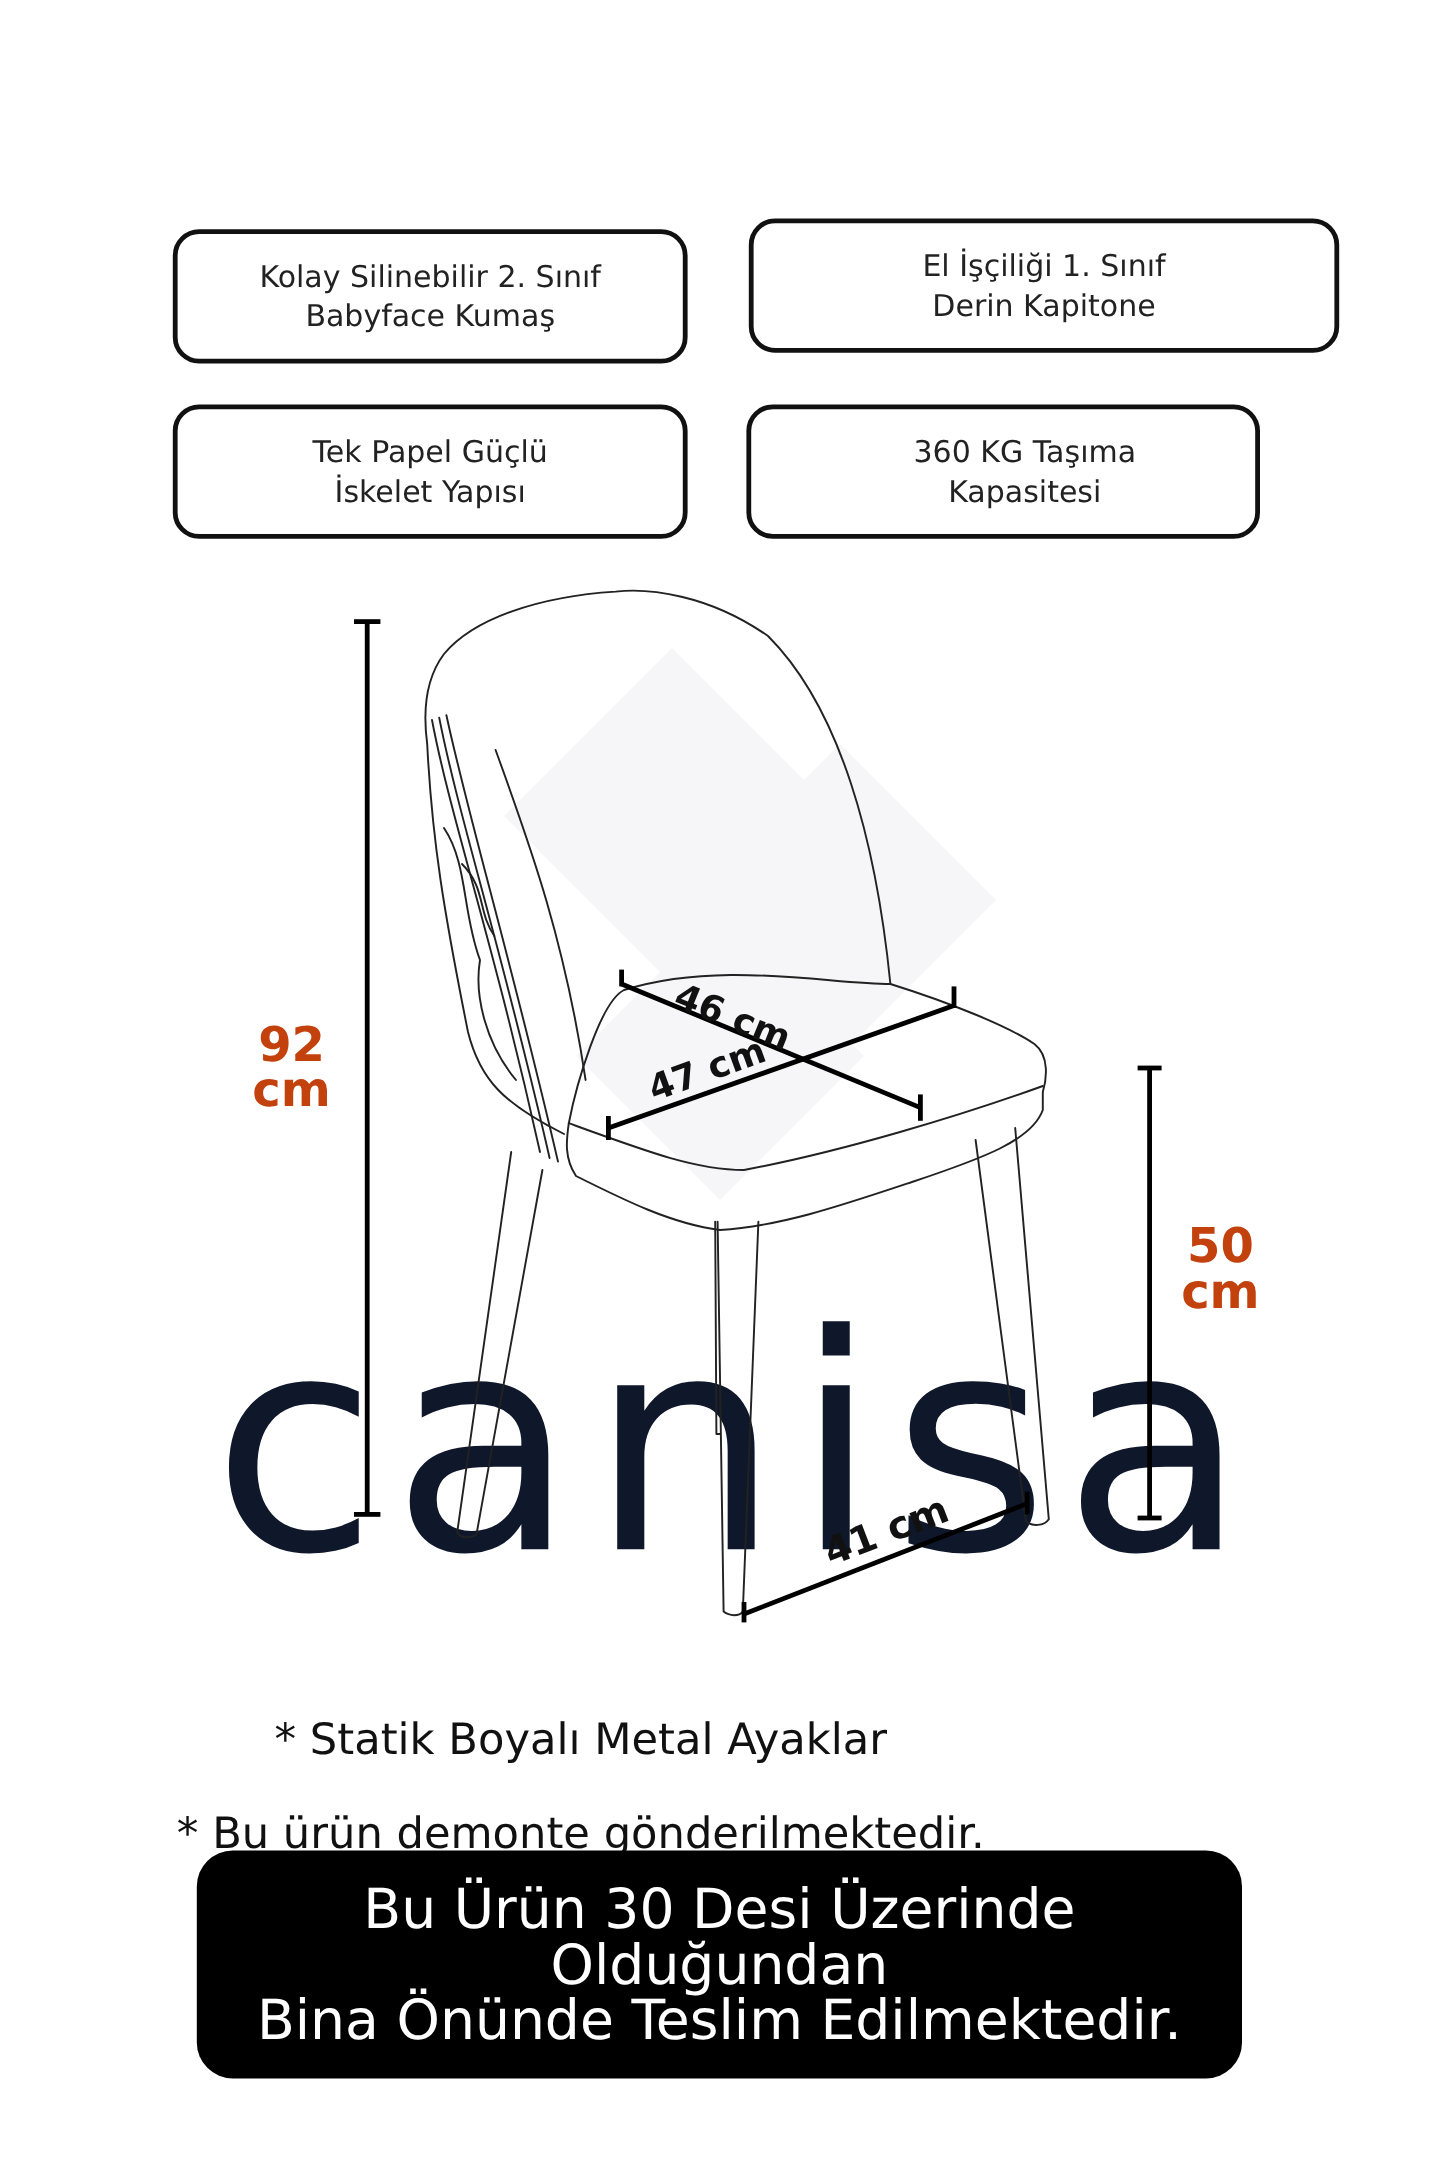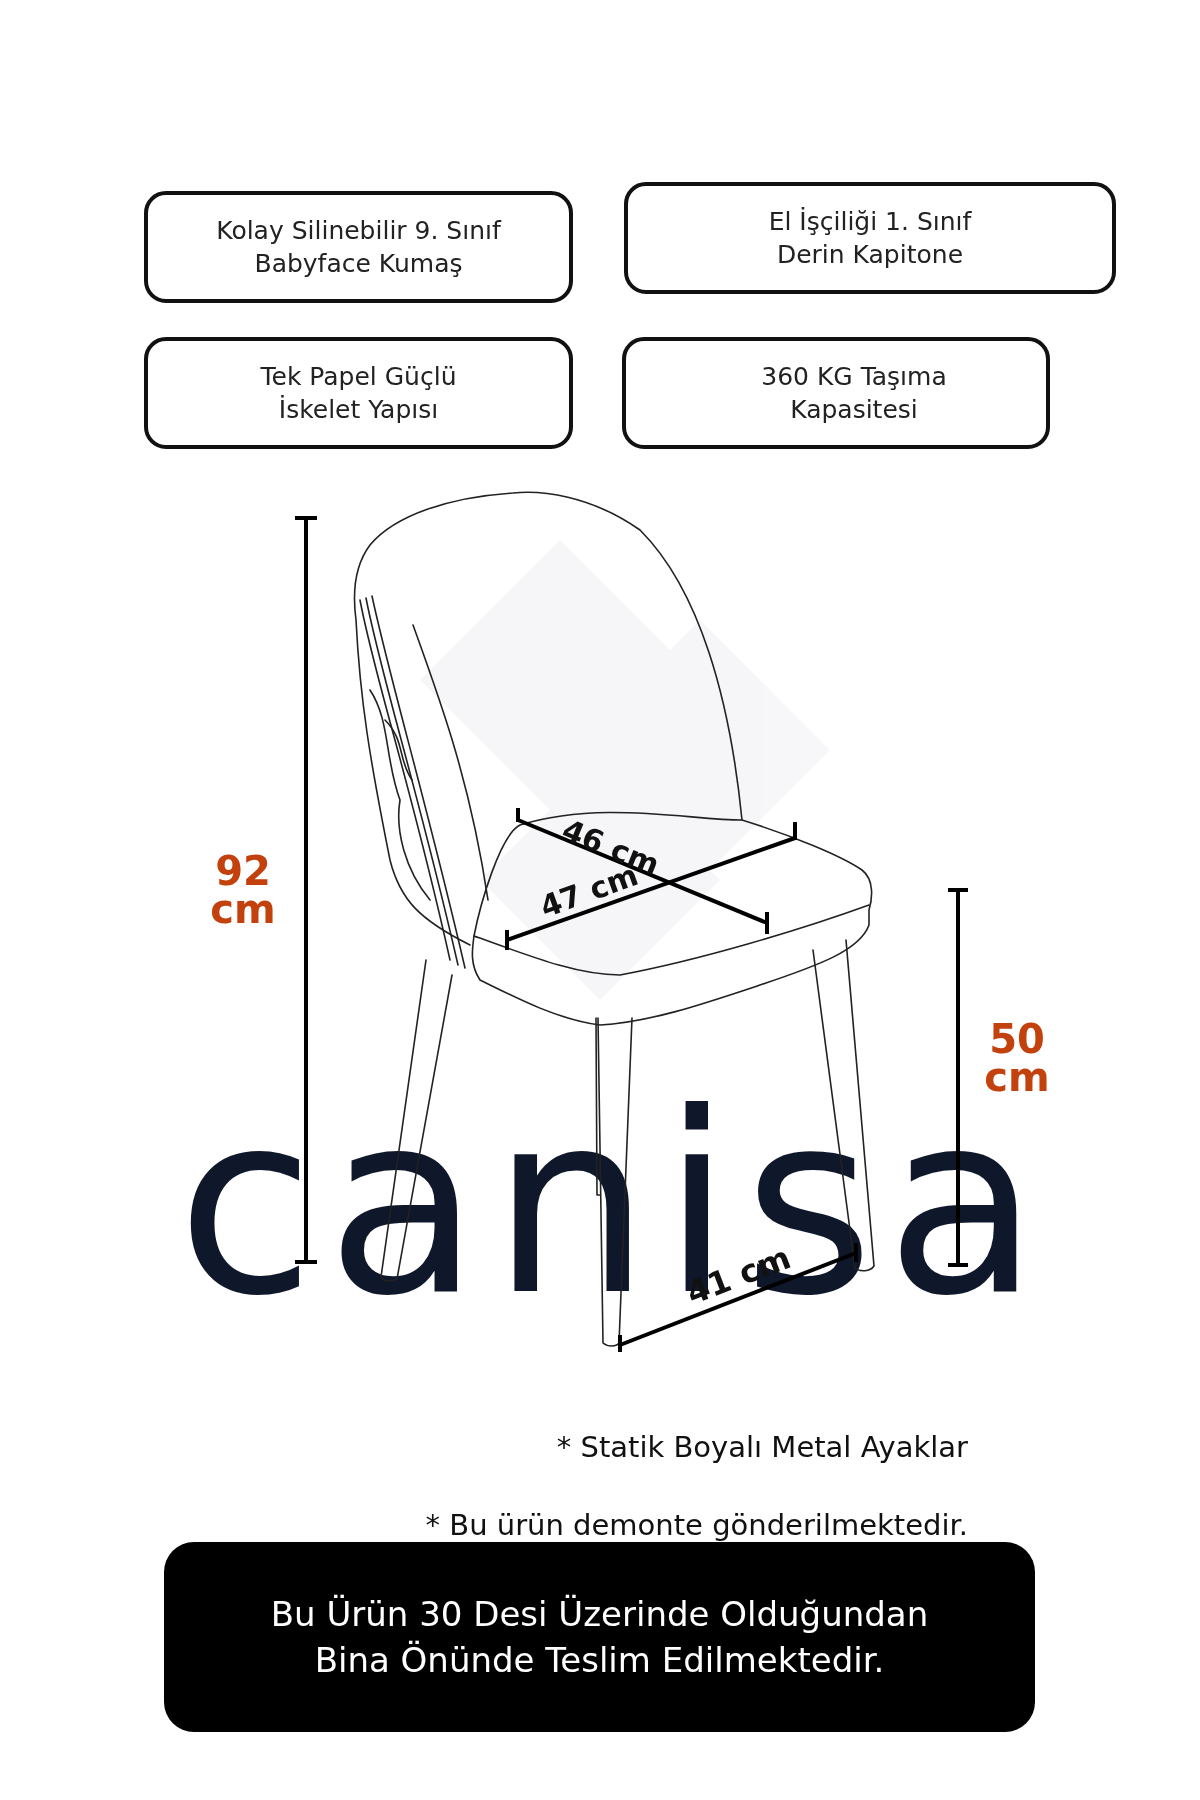--- a/index.html
+++ b/index.html
@@ -4,38 +4,38 @@
 <style>
   html, body { margin: 0; padding: 0; background: #ffffff; }
   body { width: 1200px; height: 1800px; position: relative; overflow: hidden; font-family: "DejaVu Sans", sans-serif; color: #111; }
   .feature-box {
     position: absolute; box-sizing: border-box;
     border: 4px solid #111; border-radius: 22px; background: #fff;
     display: flex; align-items: center; justify-content: center; text-align: center;
     font-size: 25px; line-height: 33px; color: #222; white-space: pre-line;
   }
   .dim-label { position: absolute; font-weight: bold; font-size: 40px; line-height: 38px; text-align: center; color: #c2410c; }
-  .note { position: absolute; left: 0; width: 968px; text-align: right; font-size: 29px; color: #111; }
+  .note { position: absolute; left: 0; width: 968px; text-align: center; font-size: 36px; color: #111; }
   .notice {
     position: absolute; left: 164px; top: 1542px; width: 871px; height: 190px;
     background: #000; border-radius: 30px; color: #fff;
     display: flex; flex-direction: column; align-items: center; justify-content: center;
-    font-size: 34px; line-height: 46px; text-align: center;
+    font-size: 46px; line-height: 46px; text-align: center;
   }
   svg.drawing { position: absolute; left: 0; top: 0; }
   .watermark { position: absolute; left: 164px; top: 1080px; width: 900px; text-align: center;
     font-size: 250px; letter-spacing: 12px; color: #0f172a; font-family: "DejaVu Sans", sans-serif; line-height: 250px; }
 </style>
 </head>
 <body>
 
 <div class="watermark">canisa</div>
 
 <div class="feature-box" style="left:144px; top:191px; width:429px; height:112px;">
-  <span>Kolay Silinebilir 9. Sınıf
+  <span>Kolay Silinebilir 2. Sınıf
 Babyface Kumaş</span>
 </div>
 <div class="feature-box" style="left:624px; top:182px; width:492px; height:112px;">
   <span>El İşçiliği 1. Sınıf
 Derin Kapitone</span>
 </div>
 <div class="feature-box" style="left:144px; top:337px; width:429px; height:112px;">
   <span>Tek Papel Güçlü
 İskelet Yapısı</span>
 </div>

